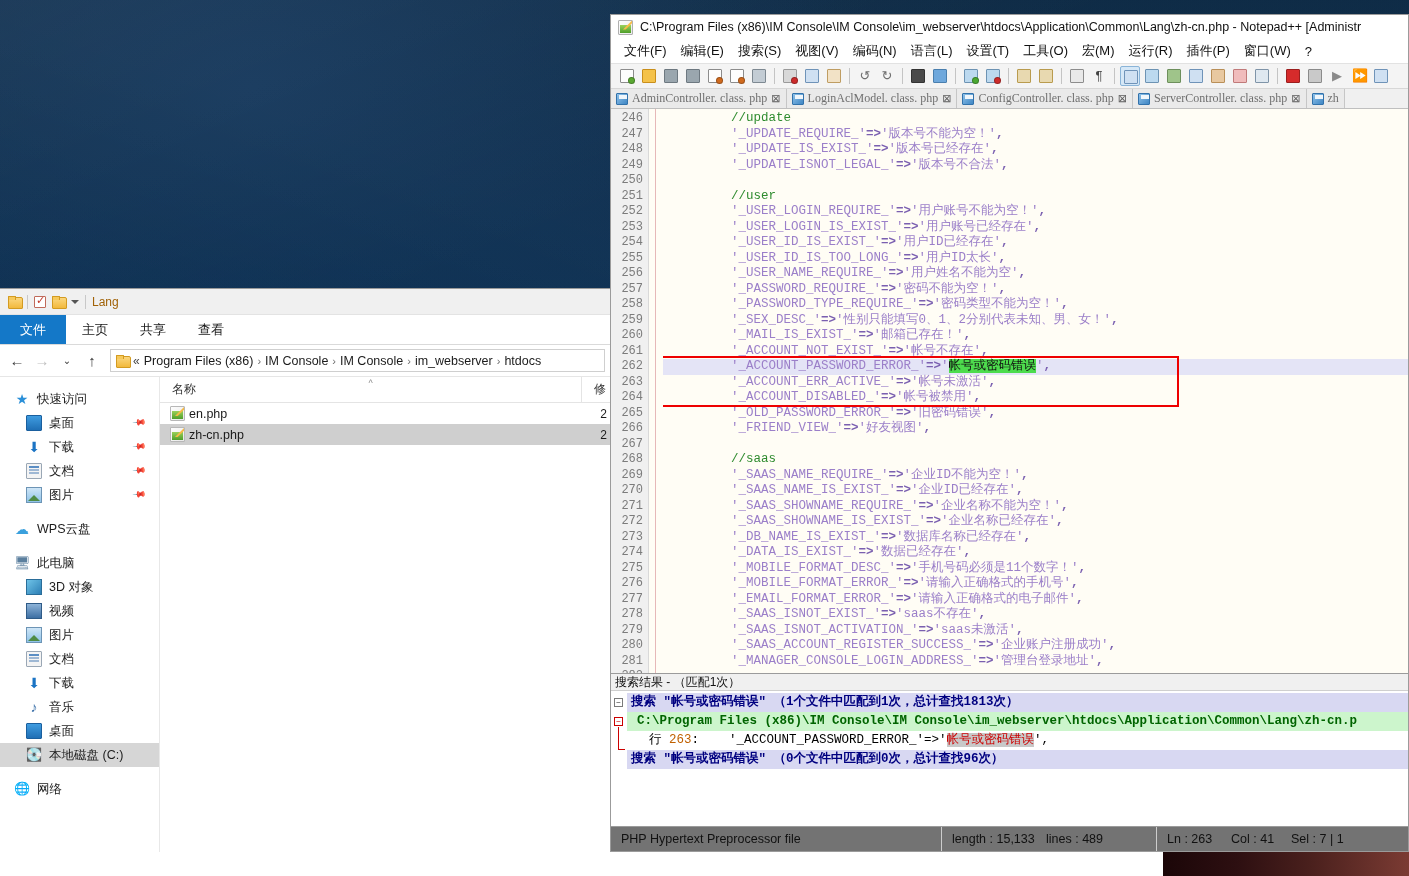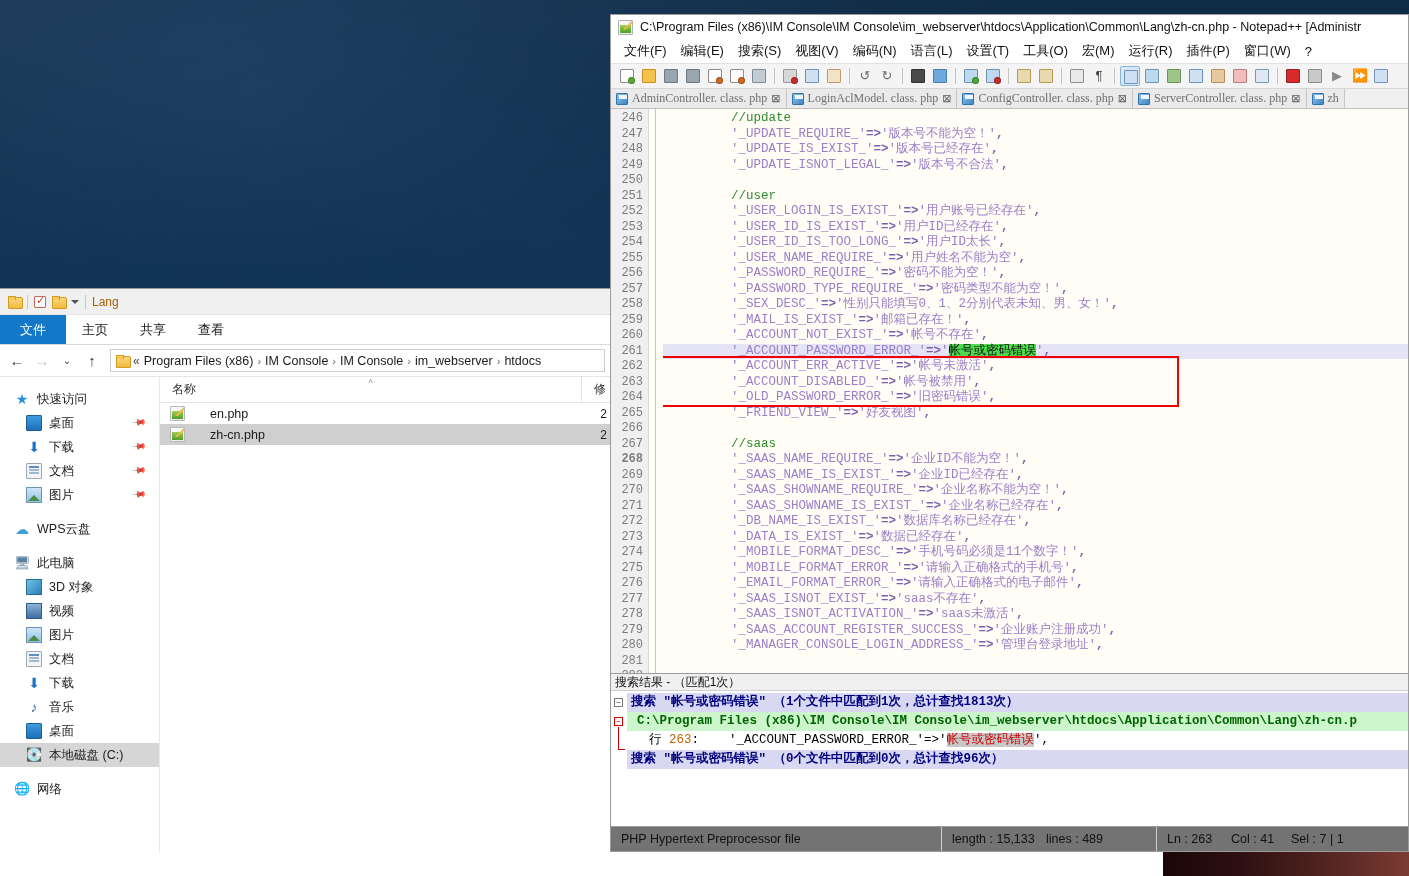--- a/index.html
+++ b/index.html
@@ -140,21 +140,21 @@
     position:relative;
   }
   .col{ padding-left:12px; position:relative; height:26px; display:flex; align-items:center;}
   .col.name{ flex:1; }
   .col.mod{ width:30px; border-left:1px solid #e4e4e4;}
   #sort-caret{
     position:absolute; left:50%; top:1px; transform:translateX(-50%);
     color:#888; font-size:9px;
   }
   .file-row{
-    height:21px; display:flex; align-items:center; gap:25px; padding-left:10px;
+    height:21px; display:flex; align-items:center; gap:4px; padding-left:10px;
     font-size:12.5px; color:#1b1b1b; position:relative;
   }
   .file-row.sel{ background:#cfcfcf; }
   .file-row .size{ position:absolute; right:4px; color:#1b1b1b; font-size:12px;}
   .php-ico{
     width:15px;height:15px; flex:none; position:relative;
     background:linear-gradient(135deg,#fdfdfd 0%,#f2f2f2 55%,#e6e6e6 100%);
     border:1px solid #b7b7b7; border-radius:1px;
   }
   .php-ico:before{
@@ -625,21 +625,21 @@
         <div style="height: 15.5px; line-height: 15.5px;">258</div>
         <div style="height: 15.5px; line-height: 15.5px;">259</div>
         <div style="height: 15.5px; line-height: 15.5px;">260</div>
         <div style="height: 15.5px; line-height: 15.5px;">261</div>
         <div style="height: 15.5px; line-height: 15.5px;">262</div>
         <div style="height: 15.5px; line-height: 15.5px;">263</div>
         <div style="height: 15.5px; line-height: 15.5px;">264</div>
         <div style="height: 15.5px; line-height: 15.5px;">265</div>
         <div style="height: 15.5px; line-height: 15.5px;">266</div>
         <div style="height: 15.5px; line-height: 15.5px;">267</div>
-        <div style="height: 15.5px; line-height: 15.5px; font-weight: bold;">268</div>
+        <div style="height: 15.5px; line-height: 15.5px;">268</div>
         <div style="height: 15.5px; line-height: 15.5px;">269</div>
         <div style="height: 15.5px; line-height: 15.5px;">270</div>
         <div style="height: 15.5px; line-height: 15.5px;">271</div>
         <div style="height: 15.5px; line-height: 15.5px;">272</div>
         <div style="height: 15.5px; line-height: 15.5px;">273</div>
         <div style="height: 15.5px; line-height: 15.5px;">274</div>
         <div style="height: 15.5px; line-height: 15.5px;">275</div>
         <div style="height: 15.5px; line-height: 15.5px;">276</div>
         <div style="height: 15.5px; line-height: 15.5px;">277</div>
         <div style="height: 15.5px; line-height: 15.5px;">278</div>
@@ -650,20 +650,21 @@
       </div>
     <div id="fold"></div>
     <div id="codearea">
       <div id="redbox" style="top: 247px; height: 50.5px; left: -14px; width: 530px;"></div>
     <div class="ln">        <span class="cmt">//update</span></div>
         <div class="ln">        <span class="str">'_UPDATE_REQUIRE_'</span><span class="op">=&gt;</span><span class="str">'版本号不能为空！'</span><span class="op">,</span></div>
         <div class="ln">        <span class="str">'_UPDATE_IS_EXIST_'</span><span class="op">=&gt;</span><span class="str">'版本号已经存在'</span><span class="op">,</span></div>
         <div class="ln">        <span class="str">'_UPDATE_ISNOT_LEGAL_'</span><span class="op">=&gt;</span><span class="str">'版本号不合法'</span><span class="op">,</span></div>
         <div class="ln">        </div>
         <div class="ln">        <span class="cmt">//user</span></div>
+        <div class="ln">        <span class="str">'_USER_LOGIN_REQUIRE_'</span><span class="op">=&gt;</span><span class="str">'用户账号不能为空！'</span><span class="op">,</span></div>
         <div class="ln">        <span class="str">'_USER_LOGIN_IS_EXIST_'</span><span class="op">=&gt;</span><span class="str">'用户账号已经存在'</span><span class="op">,</span></div>
         <div class="ln">        <span class="str">'_USER_ID_IS_EXIST_'</span><span class="op">=&gt;</span><span class="str">'用户ID已经存在'</span><span class="op">,</span></div>
         <div class="ln">        <span class="str">'_USER_ID_IS_TOO_LONG_'</span><span class="op">=&gt;</span><span class="str">'用户ID太长'</span><span class="op">,</span></div>
         <div class="ln">        <span class="str">'_USER_NAME_REQUIRE_'</span><span class="op">=&gt;</span><span class="str">'用户姓名不能为空'</span><span class="op">,</span></div>
         <div class="ln">        <span class="str">'_PASSWORD_REQUIRE_'</span><span class="op">=&gt;</span><span class="str">'密码不能为空！'</span><span class="op">,</span></div>
         <div class="ln">        <span class="str">'_PASSWORD_TYPE_REQUIRE_'</span><span class="op">=&gt;</span><span class="str">'密码类型不能为空！'</span><span class="op">,</span></div>
         <div class="ln">        <span class="str">'_SEX_DESC_'</span><span class="op">=&gt;</span><span class="str">'性别只能填写0、1、2分别代表未知、男、女！'</span><span class="op">,</span></div>
         <div class="ln">        <span class="str">'_MAIL_IS_EXIST_'</span><span class="op">=&gt;</span><span class="str">'邮箱已存在！'</span><span class="op">,</span></div>
         <div class="ln">        <span class="str">'_ACCOUNT_NOT_EXIST_'</span><span class="op">=&gt;</span><span class="str">'帐号不存在'</span><span class="op">,</span></div>
         <div class="ln hl">        <span class="str">'_ACCOUNT_PASSWORD_ERROR_'</span><span class="op">=&gt;</span><span class="str">'</span><span class="mark">帐号或密码错误</span><span class="str">'</span><span class="op">,</span></div>

